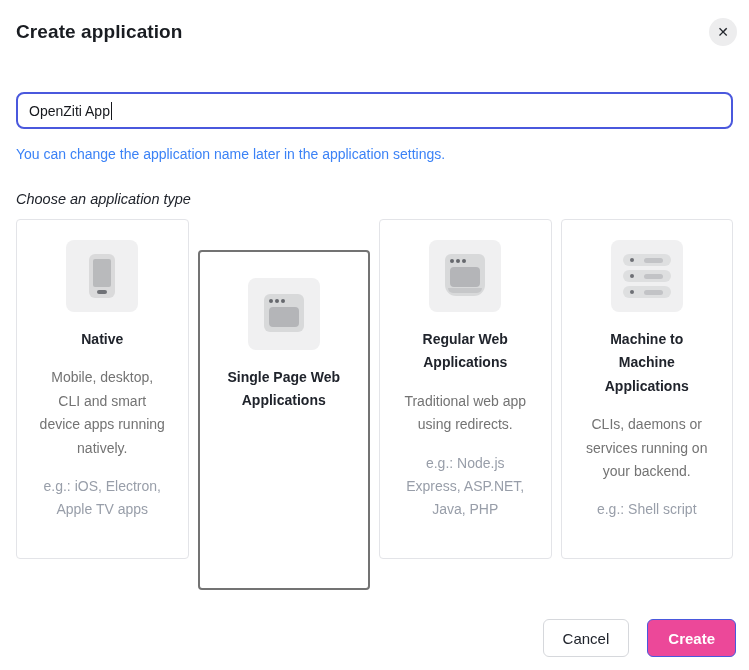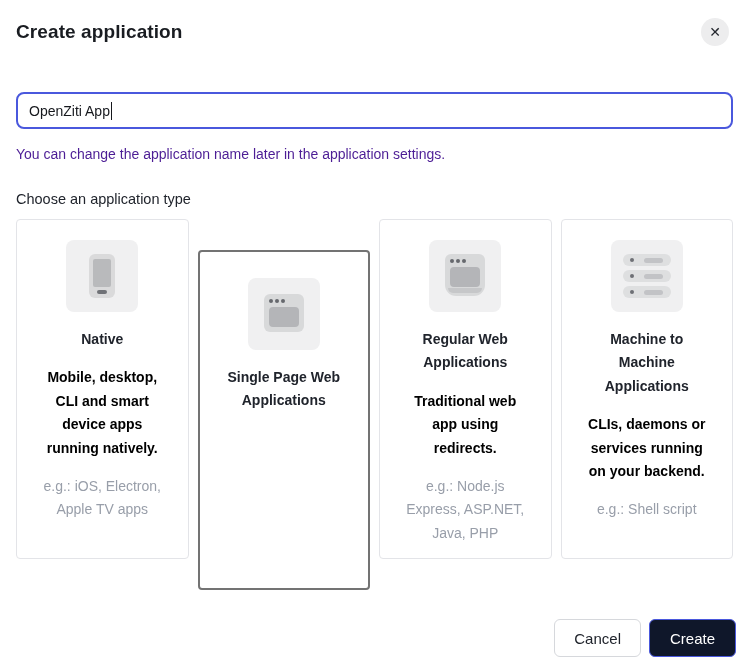--- a/index.html
+++ b/index.html
@@ -10,21 +10,21 @@
     color: #1e212a;
     position: relative;
     overflow: hidden;
   }
 
   
   .dialog-header {
     display: flex;
     align-items: center;
     justify-content: space-between;
-    padding: 18px 20px 0 16px;
+    padding: 18px 12px 0 16px;
   }
   .dialog-title {
     font-size: 19px;
     font-weight: 700;
     letter-spacing: 0.1px;
     color: #191c21;
   }
   .close-btn {
     width: 28px; height: 28px;
     border-radius: 50%;
@@ -64,30 +64,31 @@
   }
   .caret {
     display: inline-block;
     width: 1px; height: 18px;
     background: #16181d;
     margin-left: 1px;
   }
   .helper-text {
     margin-top: 17px;
     font-size: 14px;
-    color: #4c1d95;
+    color: #3b82f6;
   }
 
   
   .type-section { padding: 0 16px; margin-top: 29px; }
   .type-label {
     font-size: 14.5px;
     font-weight: 500;
     color: #20242c;
     margin-bottom: 12px;
+    font-style: italic;
   }
   .cards-row {
     display: flex;
     gap: 9px;
   }
   .type-card {
     flex: 1 1 0;
     height: 340px;
     border: 1px solid #e3e4e8;
     border-radius: 4px;
@@ -112,24 +113,23 @@
     font-size: 14px;
     font-weight: 600;
     line-height: 1.67;
     color: #20242c;
     margin: 16px auto 0 auto;
     max-width: 116px;
   }
   .card-desc {
     font-size: 14px;
     line-height: 1.67;
-    color: #000000;
+    color: #737373;
     margin: 15px auto 0 auto;
     max-width: 126px;
-    font-weight: bold;
   }
   .card-example {
     font-size: 14px;
     line-height: 1.67;
     color: #989ea9;
     margin: 15px auto 0 auto;
     max-width: 136px;
   }
 
   
@@ -200,41 +200,41 @@
     position: absolute; right: 8px; top: 3.5px;
     width: 19px; height: 5px; border-radius: 3px;
     background: #c2c3c6;
   }
 
   
   .dialog-footer {
     position: absolute;
     right: 13px; bottom: 13px;
     display: flex;
-    gap: 8px;
+    gap: 18px;
   }
   .btn {
     height: 38px;
     border-radius: 6px;
     font-family: "Liberation Sans", sans-serif;
     font-size: 15px;
     cursor: pointer;
   }
   .btn-cancel {
     background: #ffffff;
     border: 1px solid #d6d8dc;
     color: #20242c;
     font-weight: 500;
     padding: 0 19px;
   }
   .btn-create {
-    background: #0f172a;
+    background: #ec4899;
     border: 1px solid #4a58dd;
     color: #ffffff;
-    font-weight: 400;
+    font-weight: 700;
     padding: 0 20px;
   }
 </style>
 </head>
 <body>
 
 <div class="dialog-header">
   <h1 class="dialog-title">Create application</h1>
   <button class="close-btn">
     <span>✕</span>

